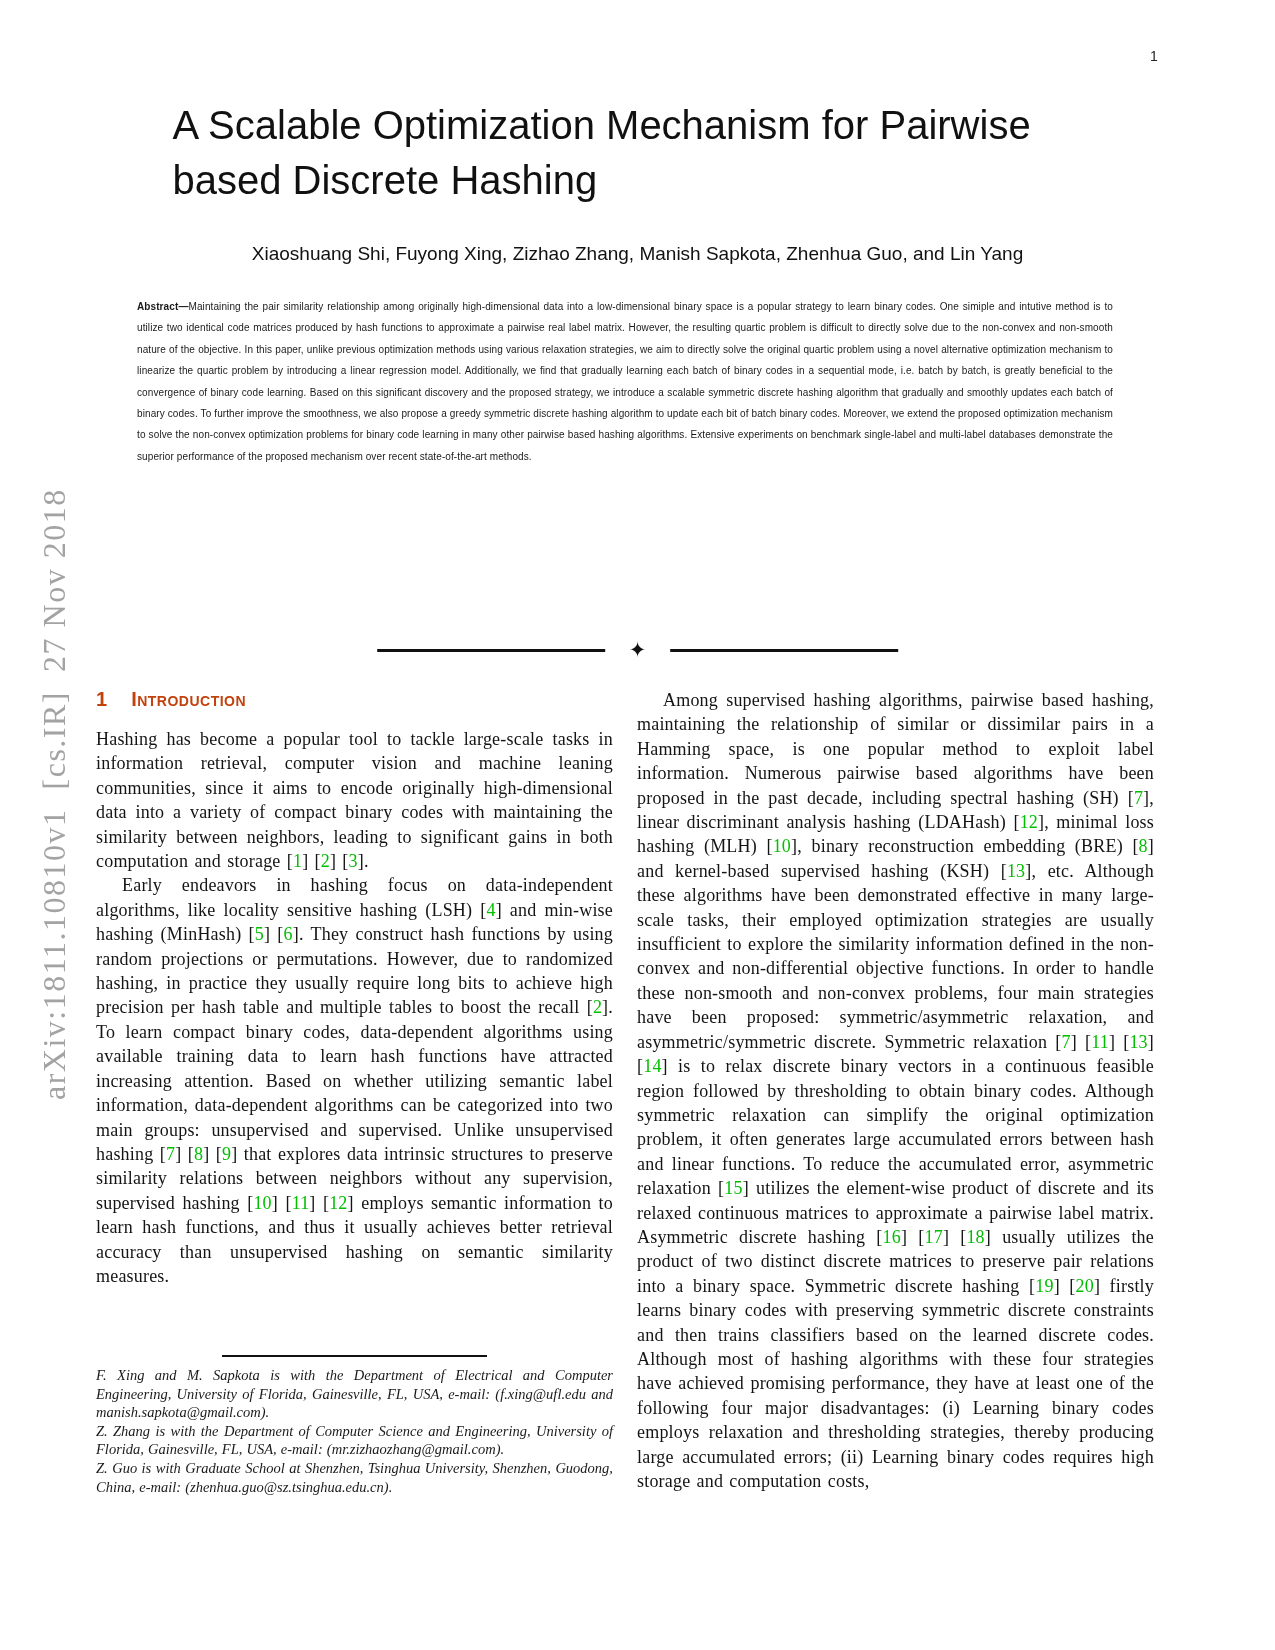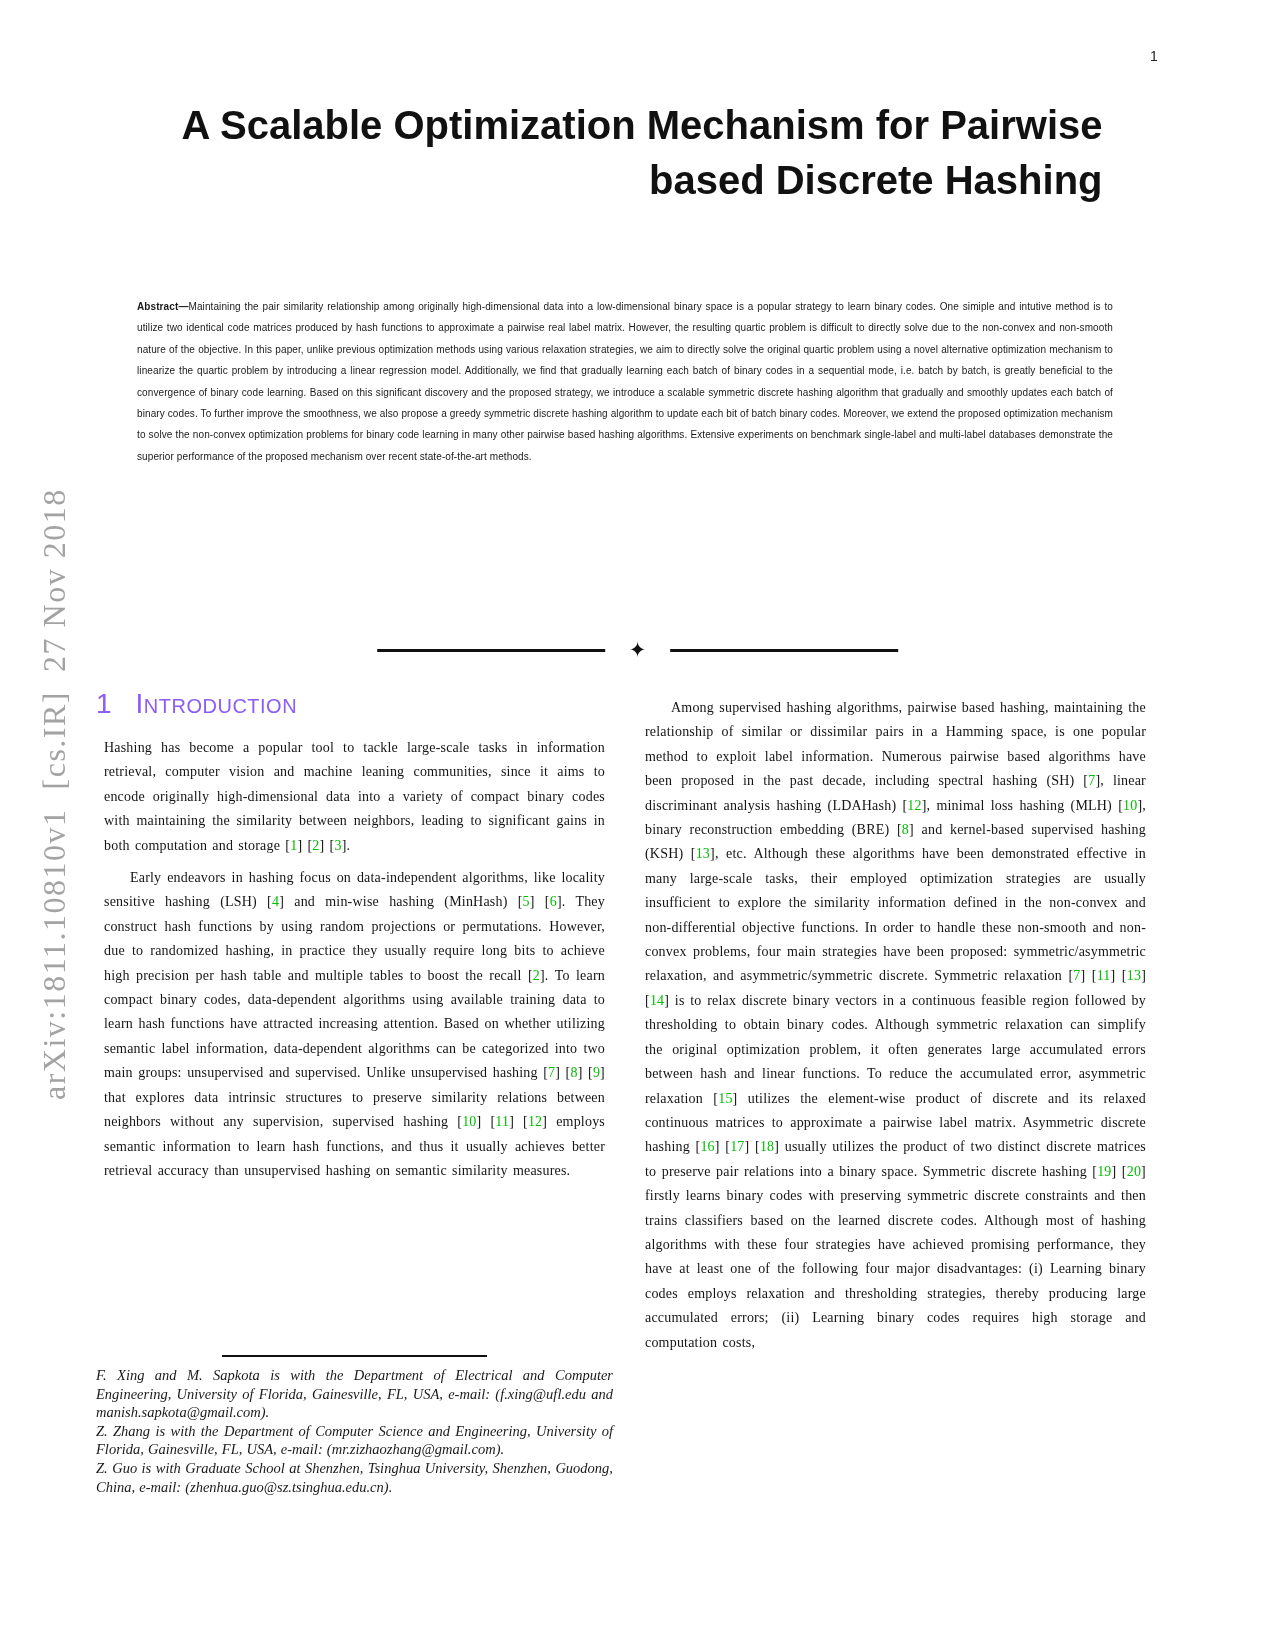--- a/index.html
+++ b/index.html
@@ -32,23 +32,23 @@
     font-size: 14px;
     color: #222;
   }
   h1.title {
     position: absolute;
     top: 98px;
     left: 50%;
     transform: translateX(-50%);
     width: 930px;
     margin: 0;
-    text-align: right;
+    text-align: left;
     font-family: "Liberation Sans", sans-serif;
-    font-weight: 700;
+    font-weight: 400;
     font-size: 40px;
     line-height: 1.38;
     color: #111;
   }
   .authors {
     position: absolute;
     top: 243px;
     left: 0;
     width: 100%;
     text-align: center;
@@ -84,30 +84,30 @@
     position: absolute;
     top: 688px;
     left: 96px;
     width: 1058px;
     display: flex;
     gap: 24px;
   }
   .col { width: 517px; position: relative; }
   .section-heading {
     font-family: "Liberation Sans", sans-serif;
-    font-weight: 400;
-    font-size: 28px;
-    color: #8b5cf6;
+    font-weight: 700;
+    font-size: 20px;
+    color: #c2410c;
     margin: 0 0 16px 0;
   }
   .sec-num { margin-right: 24px; }
   .sec-title { font-variant: small-caps; letter-spacing: 0.5px; }
   p.body {
-    margin: 8px;
-    font-size: 14px;
+    margin: 0;
+    font-size: 18px;
     line-height: 24.4px;
     letter-spacing: 0.2px;
     word-spacing: 1.5px;
     text-align: justify;
     hyphens: auto;
     -webkit-hyphens: auto;
     color: #141414;
   }
   p.body.indent { text-indent: 26px; }
   .cite { color: var(--cite-color, #00bf00); cursor: pointer; }
@@ -137,20 +137,21 @@
 <body>
 
 <div class="page">
 
   <div class="arxiv-stamp">arXiv:1811.10810v1  [cs.IR]  27 Nov 2018</div>
 
   <div class="page-number">1</div>
 
   <h1 class="title">A Scalable Optimization Mechanism for Pairwise based Discrete Hashing</h1>
 
+  <div class="authors">Xiaoshuang Shi, Fuyong Xing, Zizhao Zhang, Manish Sapkota, Zhenhua Guo, and Lin Yang</div>
 
   <div class="abstract"><span class="abstract-label"><span>Abstract</span><span>—</span></span><span>Maintaining the pair similarity relationship among originally high-dimensional data into a low-dimensional binary space is a popular strategy to learn binary codes. One simiple and intutive method is to utilize two identical code matrices produced by hash functions to approximate a pairwise real label matrix. However, the resulting quartic problem is difficult to directly solve due to the non-convex and non-smooth nature of the objective. In this paper, unlike previous optimization methods using various relaxation strategies, we aim to directly solve the original quartic problem using a novel alternative optimization mechanism to linearize the quartic problem by introducing a linear regression model. Additionally, we find that gradually learning each batch of binary codes in a sequential mode, i.e. batch by batch, is greatly beneficial to the convergence of binary code learning. Based on this significant discovery and the proposed strategy, we introduce a scalable symmetric discrete hashing algorithm that gradually and smoothly updates each batch of binary codes. To further improve the smoothness, we also propose a greedy symmetric discrete hashing algorithm to update each bit of batch binary codes. Moreover, we extend the proposed optimization mechanism to solve the non-convex optimization problems for binary code learning in many other pairwise based hashing algorithms. Extensive experiments on benchmark single-label and multi-label databases demonstrate the superior performance of the proposed mechanism over recent state-of-the-art methods.</span></div>
 
   <div class="separator">
     <span class="sep-line"></span>
     <span class="sep-diamond">✦</span>
     <span class="sep-line"></span>
   </div>
 
   <div class="columns">

